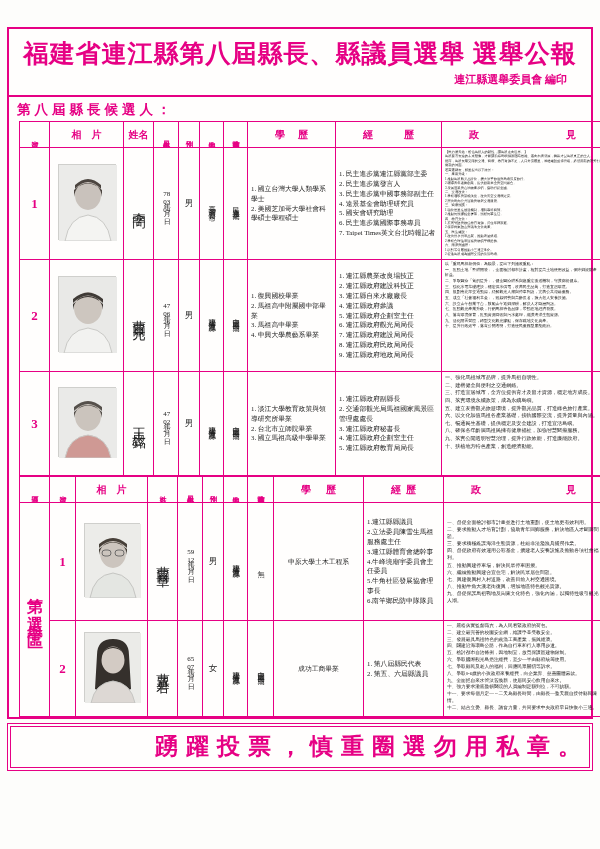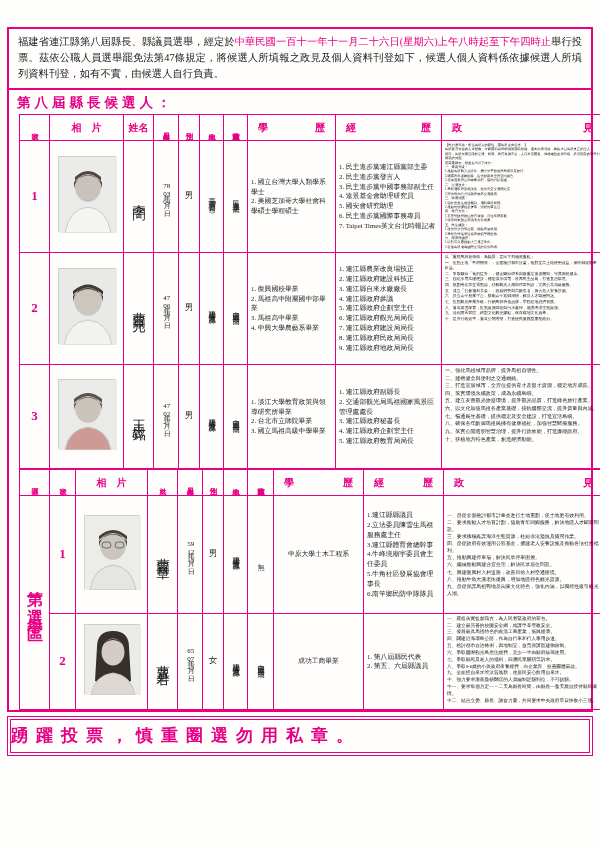--- a/index.html
+++ b/index.html
@@ -18,21 +18,21 @@
 
   .section-title{ color:var(--pink); font-weight:bold; font-size:13.5px; letter-spacing:4px; padding:4px 12px 2px 8px; }
 
   
   table{ width:100%; border-collapse:collapse; table-layout:fixed;margin-left:10px; }
   td,th{ border:1.6px solid var(--pink); vertical-align:middle; overflow:hidden; }
   th{ color:var(--pink); font-size:10px; font-weight:bold; padding:1px; line-height:1.1; }
   th.vhead{ font-size:7.2px; }
   .vhead-in{ writing-mode:vertical-rl; text-orientation:upright; margin:0 auto; max-height:24px; line-height:1.15; letter-spacing:0; display:block; }
   th.spread{ text-align:center; }
-  th.spread .sp-in{ display:block; text-align-last:justify; padding:0 9px; }
+  th.spread .sp-in{ display:block; text-align-last:justify; padding:0 26px; }
   .hdr-row{ height:26px; }
 
   .num-cell{ color:var(--pink); font-weight:bold; font-size:13px; text-align:center; }
   .photo-cell{ text-align:center; }
   .photo{ width:58px; height:76px; background:#ededeb; display:inline-block; border:1px solid #cfcfcc; }
   .name-cell{ text-align:center; }
   .vname{ writing-mode:vertical-rl; text-orientation:upright; font-size:13.5px; letter-spacing:4px; margin:0 auto; display:inline-block; font-weight:500; }
   .vsmall{ writing-mode:vertical-rl; text-orientation:upright; font-size:7.3px; letter-spacing:1.5px; margin:0 auto; display:inline-block; line-height:1.15; }
   .vdate{ writing-mode:vertical-rl; text-orientation:upright; font-size:7px; letter-spacing:1px; margin:0 auto; display:inline-block; line-height:1.1; }
   .vdate .tcu{ text-combine-upright:all; }
@@ -47,35 +47,36 @@
   .plat-tiny{ font-size:3.3px; line-height:1.35; }
   .plat-xs{ font-size:3.9px; line-height:1.45; }
   .plat-sm{ font-size:5.1px; line-height:1.5; }
   .plat-xsm{ font-size:4.9px; line-height:1.45; }
 
   .district-cell{ text-align:center; }
   .vdistrict{ writing-mode:vertical-rl; text-orientation:upright; color:var(--pink); font-weight:bold; font-size:16px; letter-spacing:9px; margin:0 auto; display:inline-block; }
 
   
   .footerbox{ border:4px double var(--pink); margin-top:4px; padding:4px 0 5px 0; background:#fffefd; }
-  .slogan{ color:var(--pink); font-weight:bold; font-size:17px; letter-spacing:8px; text-align:left; white-space:nowrap; }
+  .slogan{ color:var(--pink); font-weight:bold; font-size:23px; letter-spacing:8px; text-align:right; white-space:nowrap; }
 
   .photo svg{ display:block; }
 </style>
 </head>
 <body>
 
 <div class="page">
 
   <div class="outerbox">
 
-
-    <div class="introbox">
-      <span>福建省連江縣第八屆縣長、縣議員選舉，經定於</span><span class="hl">中華民國一百十一年十一月二十六日(星期六)上午八時起至下午四時止</span><span>舉行投票。茲依公職人員選舉罷免法第47條規定，將候選人所填報之政見及個人資料刊登如下，候選人個人資料係依據候選人所填列資料刊登，如有不實，由候選人自行負責。</span>
+    <div class="titlebox">
+      <div class="main-title">福建省連江縣第八屆縣長、縣議員選舉 選舉公報</div>
+      <div class="publisher">連江縣選舉委員會 編印</div>
     </div>
+
 
     <div class="section-title">第八屆縣長候選人：</div>
 
     <table>
       <colgroup>
         <col style="width:30px">
           <col style="width:74px">
           <col style="width:30px">
           <col style="width:25px">
           <col style="width:21px">

